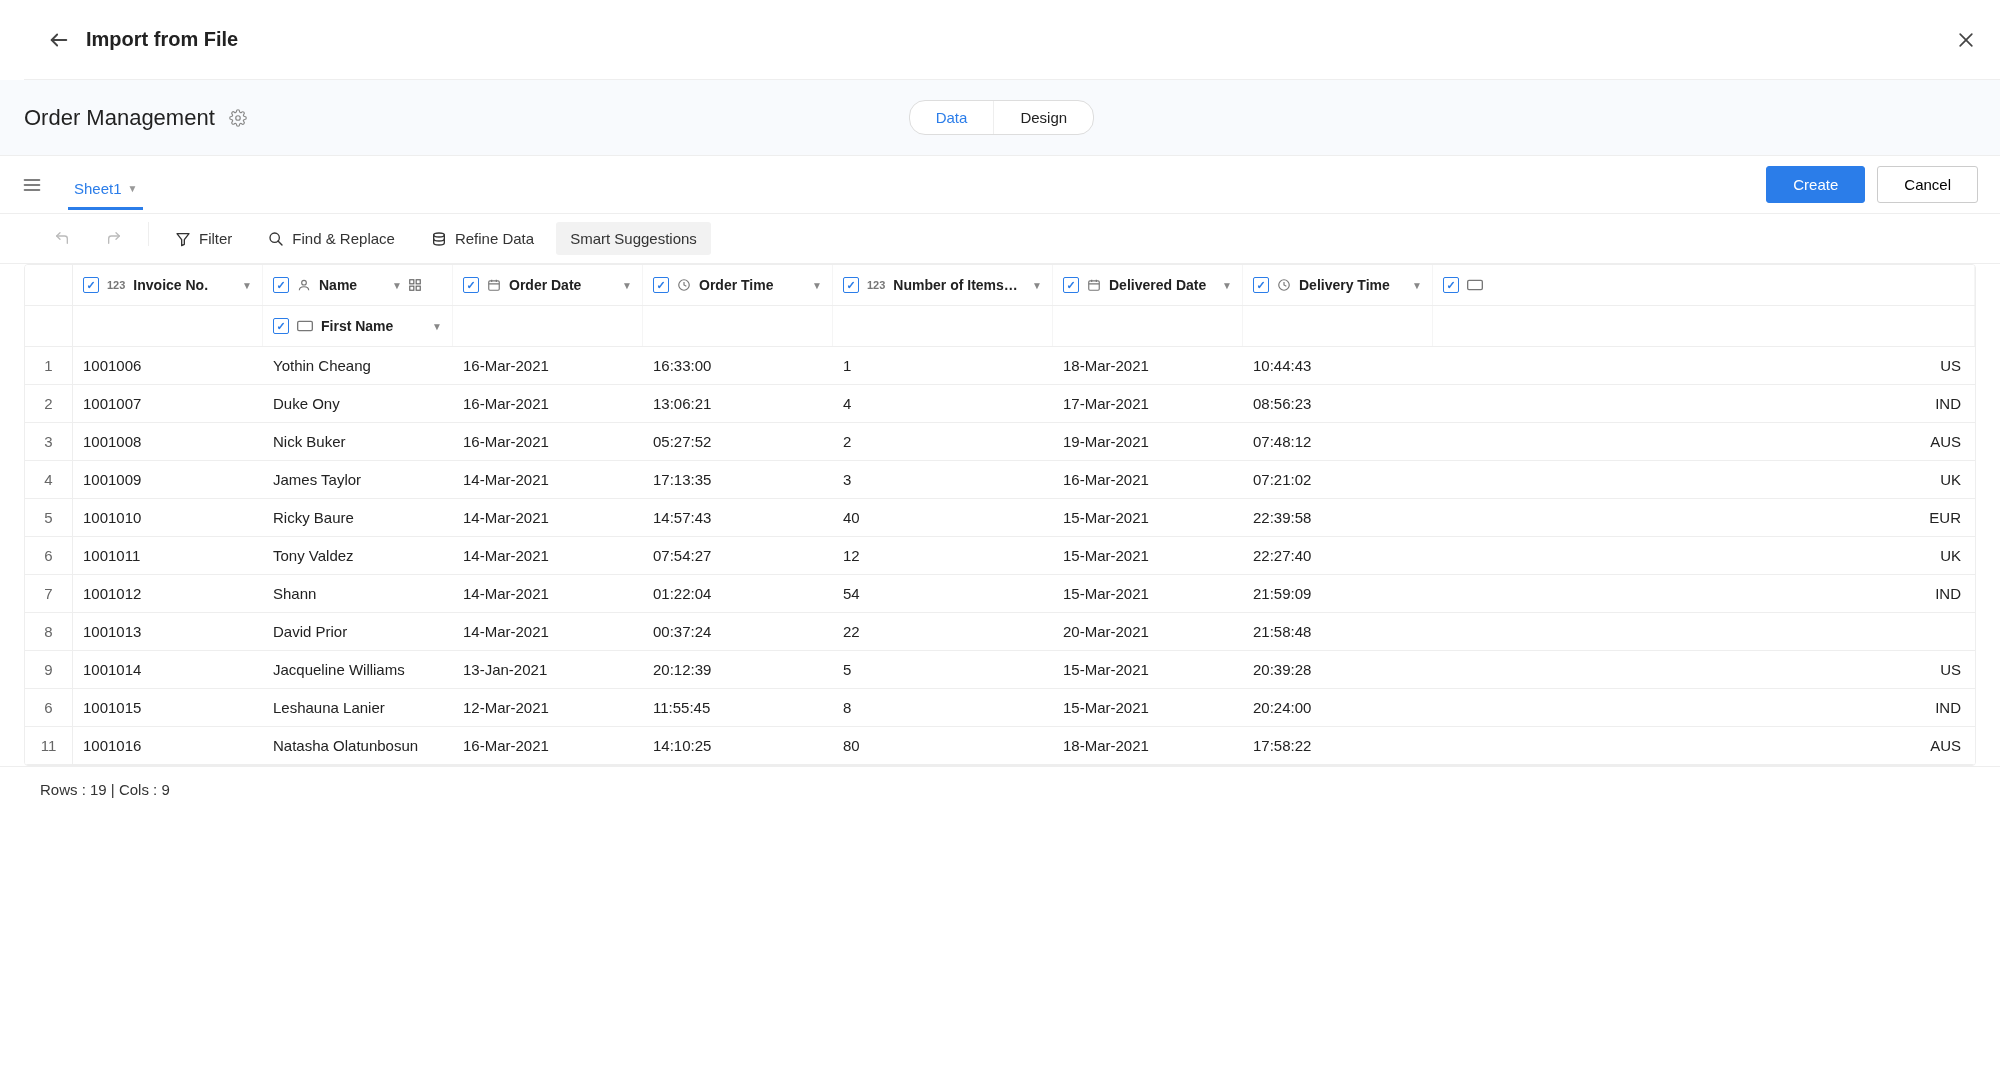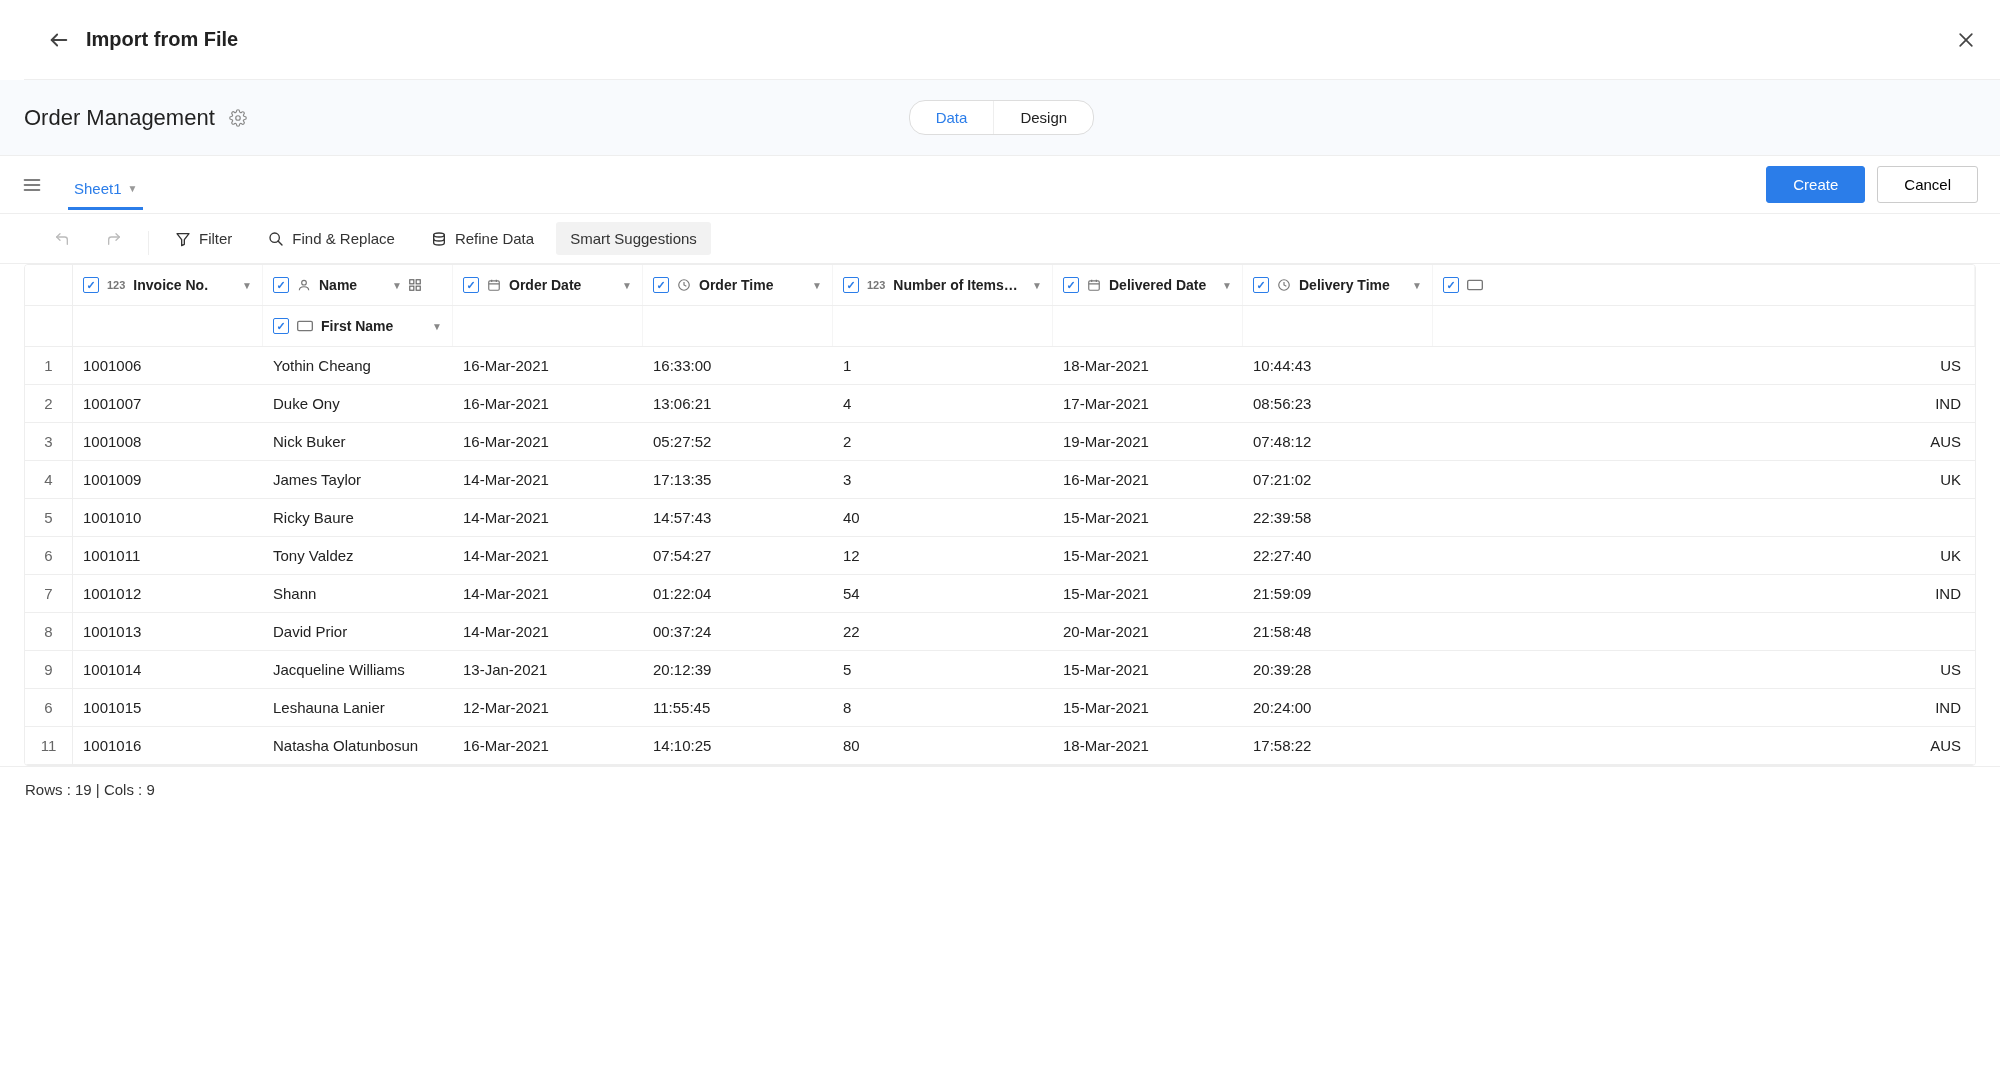--- a/index.html
+++ b/index.html
@@ -18,21 +18,21 @@
   .viewtabs .tab + .tab { border-left: 1px solid #eee; }
   .subheader-spacer { width: 220px; }
   .sheetbar { display: flex; align-items: center; justify-content: space-between; padding: 10px 22px; border-bottom: 1px solid #eee; }
   .sheetbar-left { display: flex; align-items: center; gap: 26px; }
   .hamburger { cursor: pointer; color: #555; }
   .sheet-tab { color: #2b7de9; font-size: 15px; display: flex; align-items: center; gap: 6px; cursor: pointer; border-bottom: 3px solid #2b7de9; padding: 10px 6px 10px; margin-bottom: -11px;}
   .sheet-caret { color: #999; font-size: 10px; }
   .sheetbar-right { display: flex; gap: 12px; }
   .btn { padding: 9px 26px; border-radius: 3px; cursor: pointer; font-size: 15px; border: 1px solid #ccc; background: #fff; }
   .btn-primary { background: #2b7de9; color: #fff; border-color: #2b7de9; margin-left: 14px; }
-  .toolbar { display: flex; align-items: flex-end; padding: 8px 40px; border-bottom: 1px solid #eee; gap: 8px;}
+  .toolbar { display: flex; align-items: flex-start; padding: 8px 40px; border-bottom: 1px solid #eee; gap: 8px;}
   .tool { display: flex; align-items: center; gap: 8px; padding: 8px 14px; color: #333; cursor: pointer; border-radius: 3px; font-size: 15px;}
   .tool.disabled { color: #bbb; }
   .tool.highlight { background: #f2f2f2; }
   .tool .ticon { width: 16px; height: 16px; display: inline-flex; align-items: center; justify-content: center; }
   .divider { width: 1px; height: 24px; background: #eee; margin: 0 4px;}
   .table-wrap { margin: 0 24px; border: 1px solid #eee; border-radius: 4px; overflow: hidden;}
   .thead { background: #fff; border-bottom: 1px solid #eee; }
   .hrow { display: flex; align-items: stretch; }
   .hcell { display: flex; align-items: center; padding: 12px 10px; gap: 8px; font-weight: 600; color: #222; position: relative; border-right: 1px solid #f5f5f5;}
   .hcell .caret { position: absolute; right: 10px; color: #888; font-size: 10px; cursor: pointer;}
@@ -45,21 +45,21 @@
   .c-odate { width: 190px; }
   .c-otime { width: 190px; }
   .c-items { width: 220px; }
   .c-ddate { width: 190px; }
   .c-dtime { width: 190px; }
   .c-last { flex: 1; min-width: 60px; }
   .subrow .hcell { font-weight: 600; }
   .tbody { max-height: 432px; overflow-y: auto; overflow-x: hidden; background: #fff;}
   .drow { display: flex; align-items: center; border-bottom: 1px solid #eee; }
   .dcell { padding: 10px 10px; color: #222; font-size: 15px;}
-  .footer { padding: 14px 25px; color: #333; font-size: 15px; border-top: 1px solid #eee; background: #fff;}
+  .footer { padding: 14px 40px; color: #333; font-size: 15px; border-top: 1px solid #eee; background: #fff;}
   svg { display: block; }
 </style>
 </head>
 <body>
 
 <div class="topbar">
   <div class="topbar-left">
     <span class="back-btn">
       <svg width="22" height="22" viewBox="0 0 24 24" fill="none" stroke="currentColor" stroke-width="2" stroke-linecap="round" stroke-linejoin="round">
           <line x1="20" y1="12" x2="4" y2="12"></line>
@@ -324,20 +324,21 @@
       </div>
       <div class="drow">
         <div class="dcell c-rownum" style="text-align:center;color:#666">5</div>
         <div class="dcell c-invoice">1001010</div>
         <div class="dcell c-name">Ricky Baure</div>
         <div class="dcell c-odate">14-Mar-2021</div>
         <div class="dcell c-otime">14:57:43</div>
         <div class="dcell c-items">40</div>
         <div class="dcell c-ddate">15-Mar-2021</div>
         <div class="dcell c-dtime">22:39:58</div>
+        <div class="dcell c-last" style="text-align:right;padding-right:14px">EUR</div>
       </div>
       <div class="drow">
         <div class="dcell c-rownum" style="text-align:center;color:#666">6</div>
         <div class="dcell c-invoice">1001011</div>
         <div class="dcell c-name">Tony Valdez</div>
         <div class="dcell c-odate">14-Mar-2021</div>
         <div class="dcell c-otime">07:54:27</div>
         <div class="dcell c-items">12</div>
         <div class="dcell c-ddate">15-Mar-2021</div>
         <div class="dcell c-dtime">22:27:40</div>

